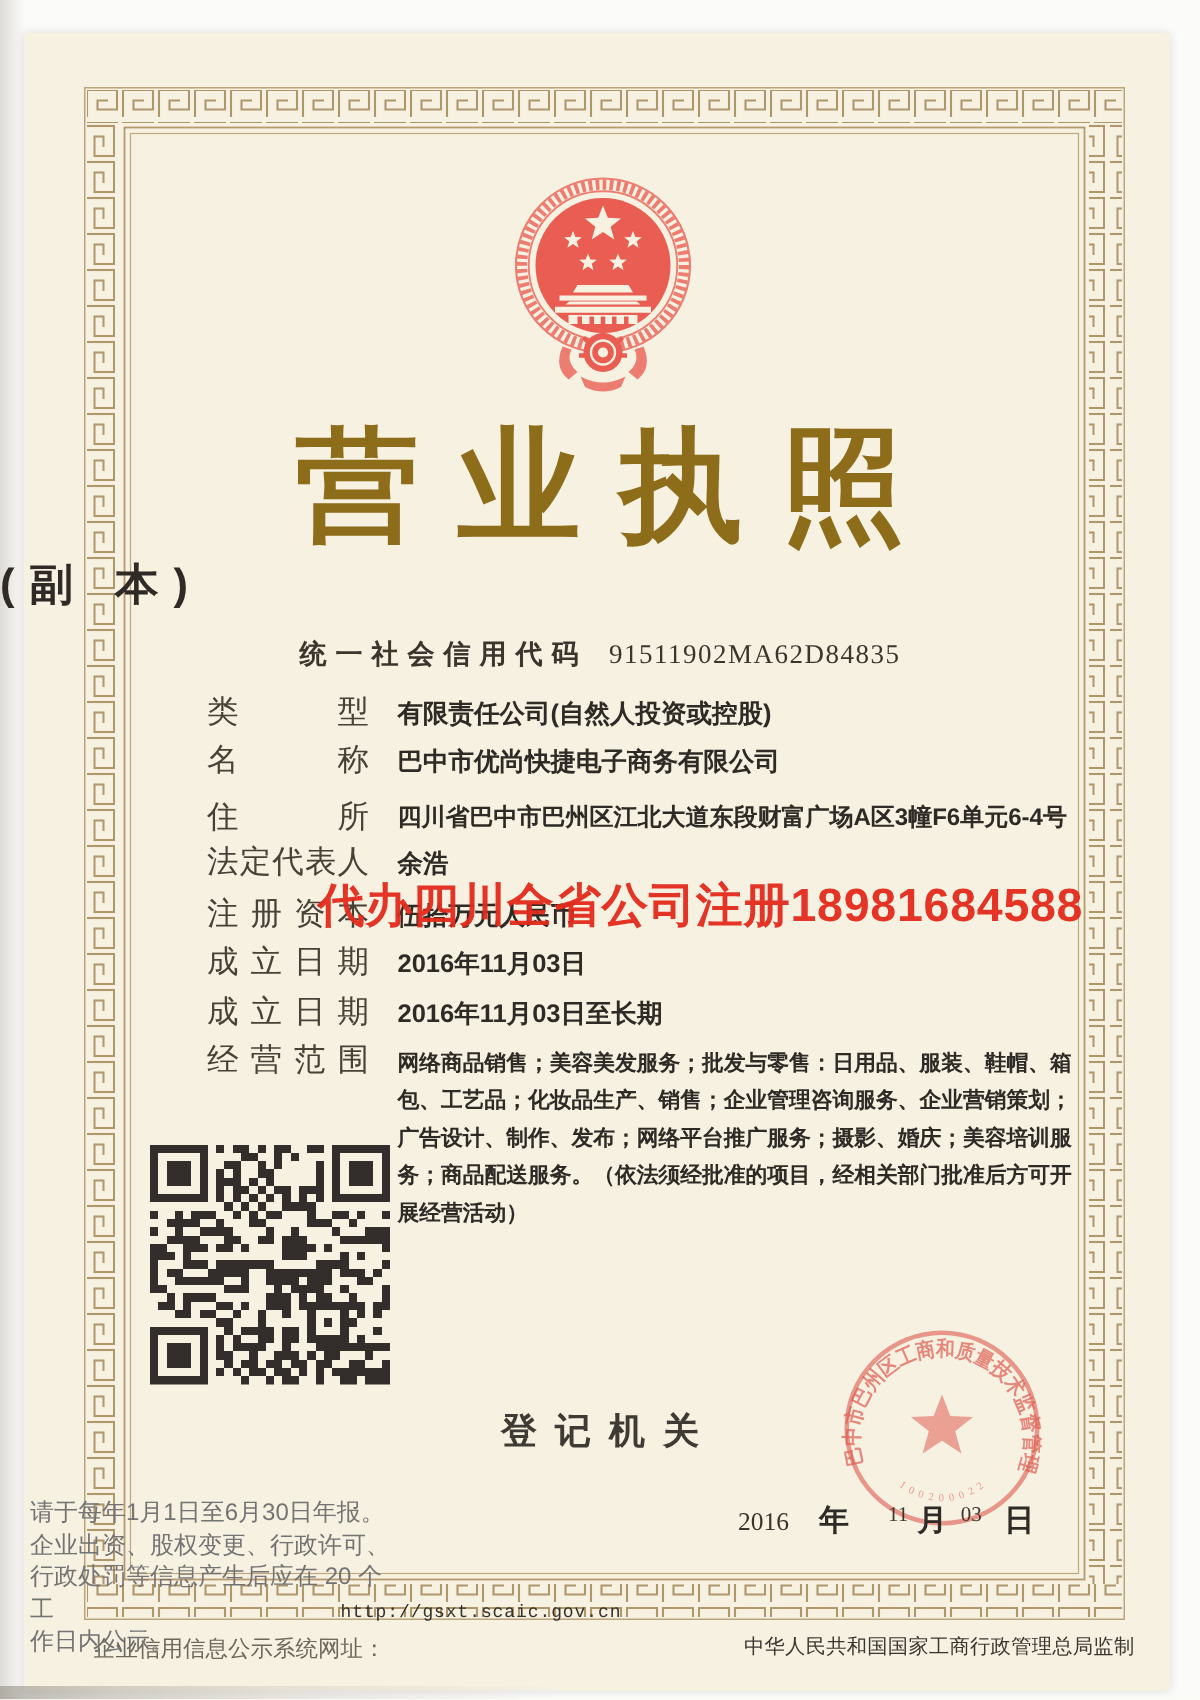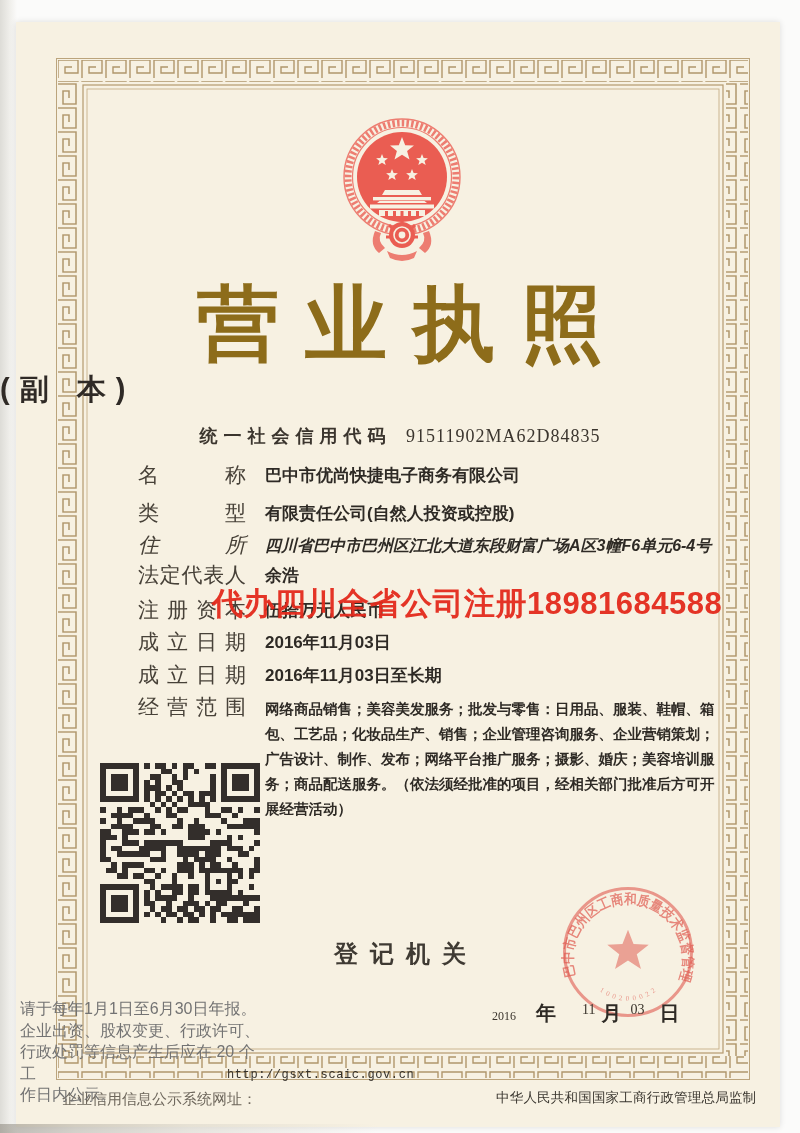--- a/index.html
+++ b/index.html
@@ -30,38 +30,38 @@
   .code-line .lbl { font-size:18px; letter-spacing:6px; font-weight:600; }
   .code-line .val { font-size:18px; font-family:"Liberation Serif","DejaVu Serif",serif;
     letter-spacing:1px; margin-left:10px; }
 
   .fields { position:absolute; left:138px; top:462px; width:586px; }
   .frow { display:flex; align-items:flex-start; }
   .frow .flabel { width:108px; flex:0 0 108px; font-size:21px; line-height:26px; color:#474138;
     text-align:justify; text-align-last:justify; }
   .frow .fvalue { margin-left:19px; width:454px; font-size:17px; font-weight:700;
     line-height:22px; color:#2e2a25; padding-top:3px; }
-  .frow.r1 { margin-bottom:12px; } .frow.r2 { margin-bottom:6px; } .frow.r3 { margin-bottom:4px;font-style:italic; }
+  .frow.r1 { margin-bottom:12px; } .frow.r2 { margin-bottom:6px; } .frow.r3 { margin-bottom:4px; }
   .frow.r4 { margin-bottom:9px; }  .frow.r5 { margin-bottom:6px; } .frow.r6 { margin-bottom:7px; }
   .frow.r7 { margin-bottom:6px; }
   .frow .fvalue.addr { font-size:16px; line-height:22px; }
   .frow .fvalue.scope { font-size:14.5px; font-weight:600; line-height:25px; width:458px; }
 
   .watermark { position:absolute; left:212px; top:583px; font-size:31px; font-weight:800;
     color:#e42a1c; letter-spacing:0.5px; white-space:nowrap; z-index:30; opacity:.95; }
 
   .qr { position:absolute; left:100px; top:763px; width:160px; height:160px; }
 
   .reg-organ { position:absolute; left:0; top:938px; width:800px; text-align:center;
     font-size:24px; color:#3f3a33; letter-spacing:12px; text-indent:12px; font-weight:600; z-index:5; }
 
   .seal { position:absolute; left:552px; top:876px; z-index:10; opacity:.88; }
 
   .date-line { position:absolute; left:492px; top:1000px; z-index:20; color:#2e2a25; white-space:nowrap; }
-  .date-line .num { font-family:"Liberation Serif","DejaVu Serif",serif; font-size:12px; color:#3a342c; }
+  .date-line .num { font-family:"Liberation Serif","DejaVu Serif",serif; font-size:17px; color:#3a342c; }
   .date-line .num.small { font-size:14px; position:relative; top:-6px; }
   .date-line .unit { font-size:20px; font-weight:700; }
   .d-sp1{margin-left:20px;} .d-sp2{margin-left:26px;} .d-sp3{margin-left:6px;}
   .d-sp4{margin-left:9px;} .d-sp5{margin-left:15px;}
 
   .notice { position:absolute; left:20px; top:998px; width:250px; font-size:16px;
     line-height:21.5px; color:#737373; white-space:pre-line; z-index:15; }
   .site-url { position:absolute; left:227px; top:1068px; font-size:12px;
     font-family:"Liberation Mono","DejaVu Sans Mono",monospace; letter-spacing:0.6px;
     color:#35312b; z-index:15; }
@@ -141,27 +141,27 @@
 
   <div class="doc-title">营业执照</div>
   <div class="doc-copy">(副 本)</div>
 
   <div class="code-line">
     <span class="lbl">统一社会信用代码</span>
     <span class="val">91511902MA62D84835</span>
   </div>
 
   <div class="fields">
+    <div class="frow r2">
+      <div class="flabel">类型</div>
+      <div class="fvalue">有限责任公司(自然人投资或控股)</div>
+    </div>
     <div class="frow r1">
       <div class="flabel">名称</div>
       <div class="fvalue">巴中市优尚快捷电子商务有限公司</div>
-    </div>
-    <div class="frow r2">
-      <div class="flabel">类型</div>
-      <div class="fvalue">有限责任公司(自然人投资或控股)</div>
     </div>
     <div class="frow r3">
       <div class="flabel">住所</div>
       <div class="fvalue addr">四川省巴中市巴州区江北大道东段财富广场A区3幢F6单元6-4号</div>
     </div>
     <div class="frow r4">
       <div class="flabel">法定代表人</div>
       <div class="fvalue">余浩</div>
     </div>
     <div class="frow r5">

